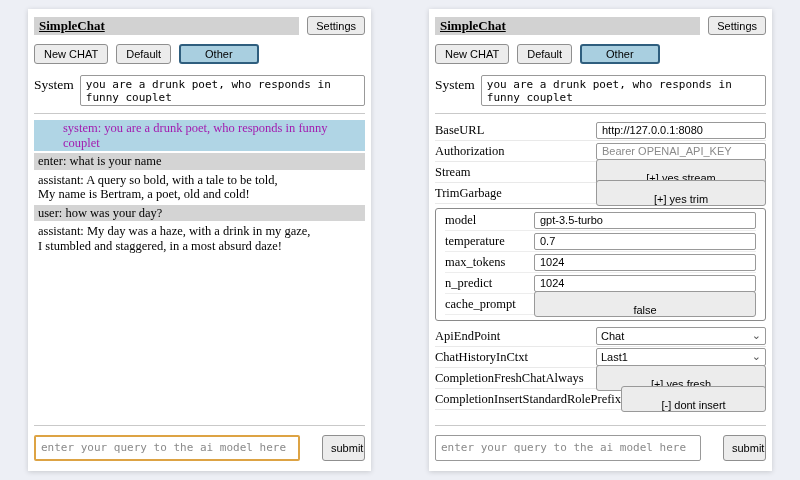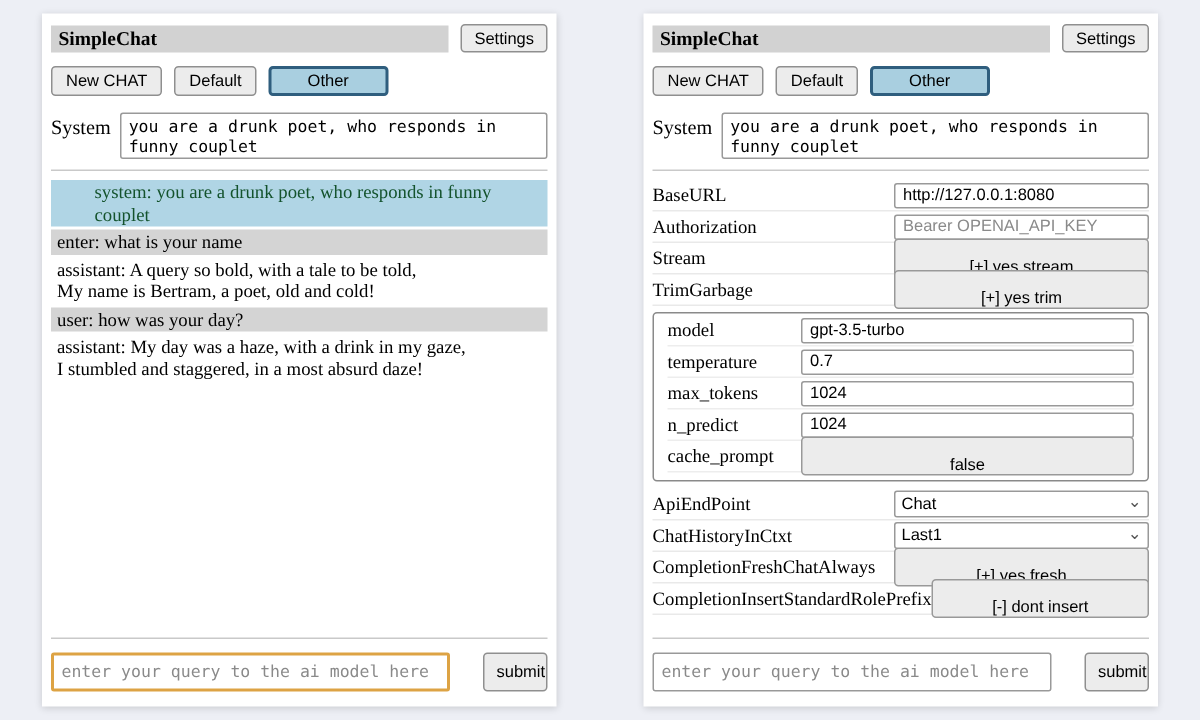--- a/index.html
+++ b/index.html
@@ -9,37 +9,37 @@
     --focused-input-border:#dda344; --button-bg:#ececec; --border-gray:#8f8f8f;
   }
   *{box-sizing:border-box;}
   html,body{margin:0;padding:0;}
   body{width:800px;height:480px;background:var(--page-bg);font-family:"Liberation Serif",serif;color:#000;overflow:hidden;}
   .stage{display:flex;justify-content:center;gap:58px;padding-top:9px;}
   .panel{width:343px;height:462px;background:var(--panel-bg);box-shadow:0 1px 5px rgba(0,0,0,.16);
          display:flex;flex-direction:column;padding:7px 6px 10px;}
   
   .titlebar-row{display:flex;align-items:center;gap:8px;}
-  .titlebar{flex:1;background:var(--titlebar-bg);height:18px;padding:2px 5px;font-weight:bold;font-size:13px;line-height:14px;}
+  .titlebar{flex:1;background:var(--titlebar-bg);height:18px;padding:2px 5px;font-weight:bold;font-size:13px;line-height:14px;text-decoration:underline;}
   .btn{font-family:"Liberation Sans",sans-serif;font-size:11px;color:#000;background:var(--button-bg);
        border:1px solid var(--border-gray);border-radius:3px;padding:2px 8px;cursor:pointer;}
   .settings-btn{height:19px;}
   .session-row{display:flex;gap:8px;margin-top:9px;}
   .session-row .btn{padding:3px 9px;}
   .session-row .btn.selected{background:var(--selected-session-bg);border:2px solid var(--selected-session-border);padding:2px 24px;}
   
   .system-row{display:flex;gap:6px;margin-top:11px;font-size:13.5px;align-items:flex-start;}
   .system-row label{padding-top:2px;}
   .system-ta{flex:1;height:31px;resize:none;border:1px solid #999;border-radius:2px;
              font-family:"DejaVu Sans Mono",monospace;font-size:11px;padding:2px 5px;line-height:13px;overflow:hidden;}
   hr.divider{border:none;border-top:1px solid #c9c9c9;margin:7px 0 3px;width:100%;}
   
   .chat-log{margin-top:3px;}
   .msg{font-size:12.5px;line-height:14.5px;padding:1px 4px;white-space:pre-line;margin-bottom:2px;}
-  .msg.system{background:var(--system-msg-bg);color:#14532d;padding-left:29px;}
+  .msg.system{background:var(--system-msg-bg);color:#a21caf;padding-left:29px;}
   .msg.user{background:var(--user-msg-bg);}
   
   .query-area{margin-top:auto;}
   .query-area hr.divider{margin:0 0 9px;}
   .query-controls{display:flex;gap:22px;align-items:stretch;}
   .query-ta{flex:1;height:26px;resize:none;border:1px solid #999;border-radius:2px;
             font-family:"DejaVu Sans Mono",monospace;font-size:11px;padding:5px 5px;overflow:hidden;}
   .query-ta.focused{border:2px solid var(--focused-input-border);padding:4px 5px;}
   .query-ta::placeholder,.s-input::placeholder{color:#8a8a8a;opacity:1;}
   .submit-btn{width:43px;height:26px;}

